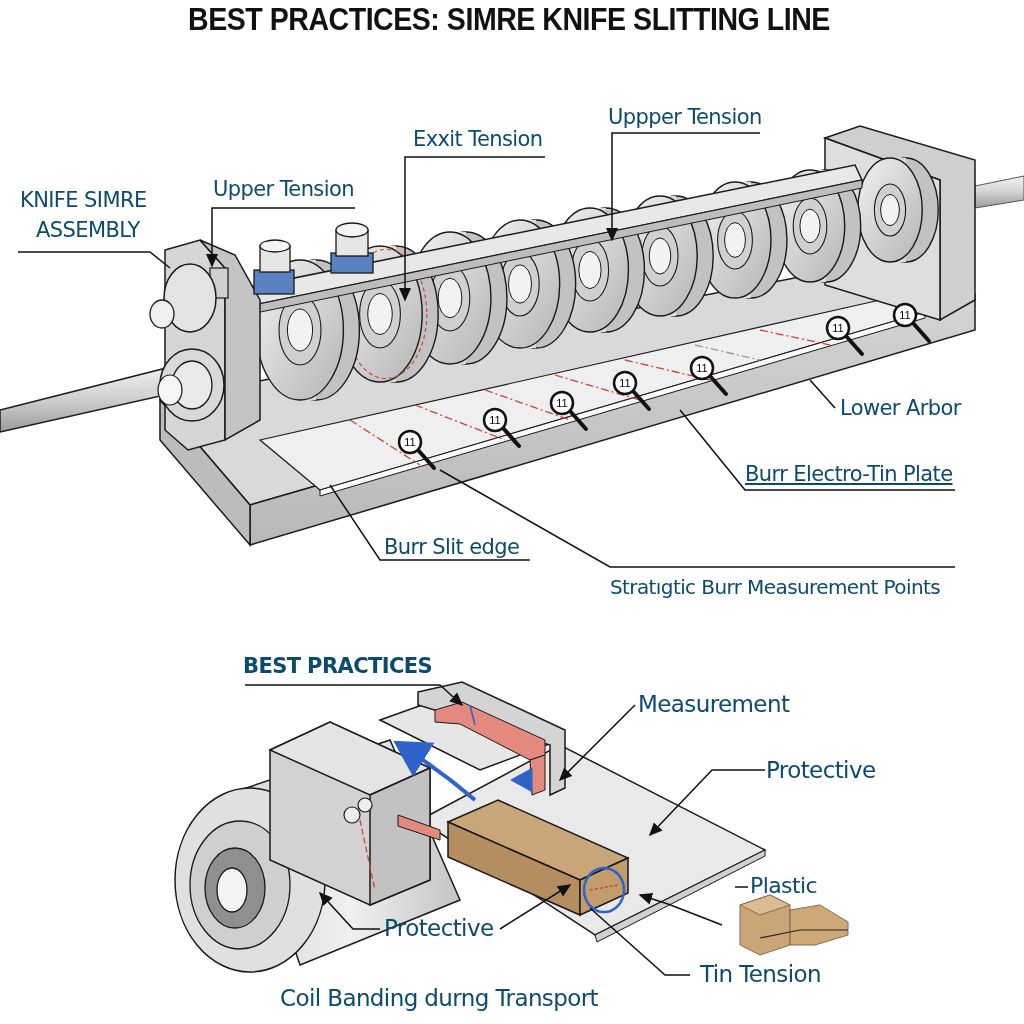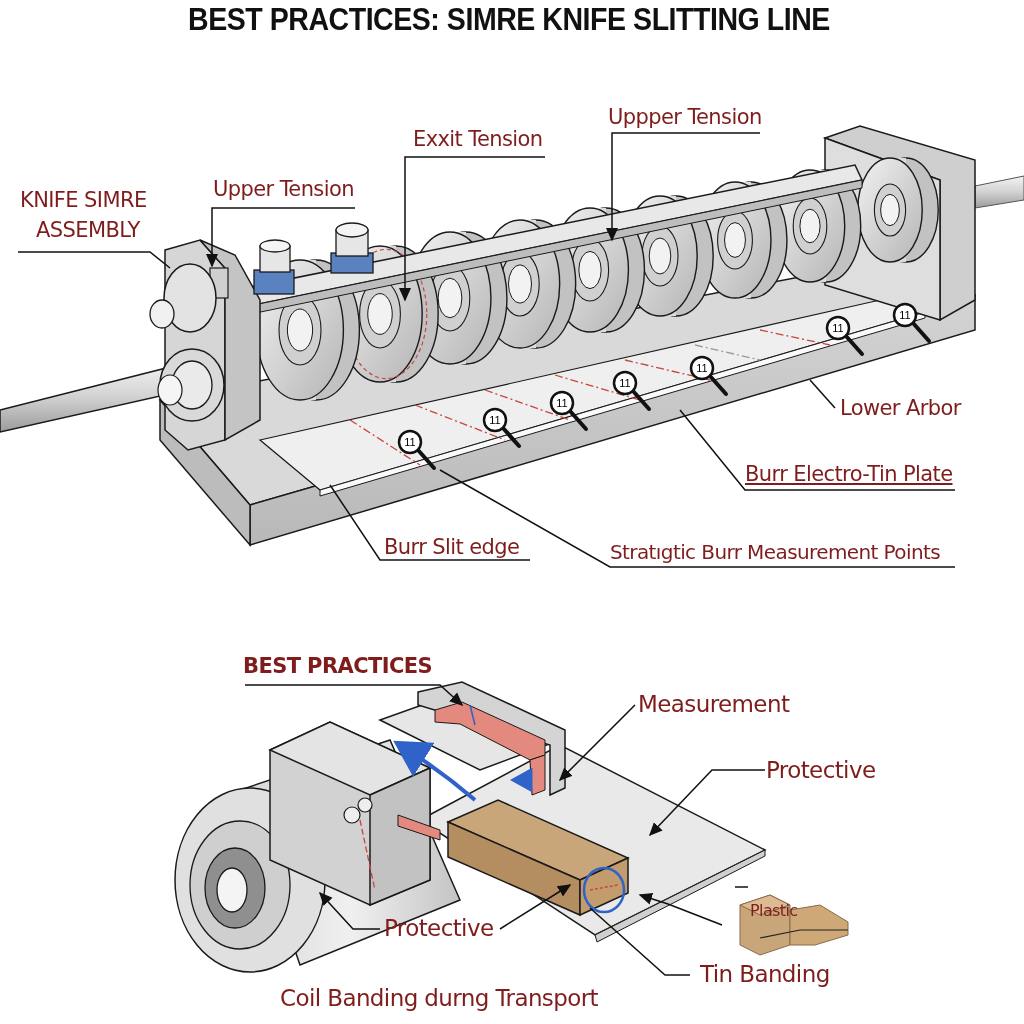--- a/index.html
+++ b/index.html
@@ -1,20 +1,20 @@
 <!DOCTYPE html>
 <html><head>
 <meta charset="utf-8">
 <style>
   html, body { margin: 0; padding: 0; background: #ffffff; }
   body { width: 1024px; height: 1024px; position: relative; overflow: hidden; font-family: "Liberation Sans", "DejaVu Sans", sans-serif; }
   #canvas { position: absolute; left: 0; top: 0; width: 1024px; height: 1024px; }
   .title { position: absolute; left: 0; width: 1024px; top: 2px; text-align: center; font-family: "Liberation Sans", sans-serif; font-weight: bold; font-size: 31px; letter-spacing: -0.5px; color: #111; transform: scaleX(0.92); transform-origin: 474px 0; }
-  .lbl { position: absolute; font-family: "DejaVu Sans", sans-serif; font-size: 21px; color: #7f1d1d; white-space: nowrap; letter-spacing: -0.6px; }
-  .lbl-sm { font-size: 20px; }
+  .lbl { position: absolute; font-family: "DejaVu Sans", sans-serif; font-size: 21px; color: #0c4a6e; white-space: nowrap; letter-spacing: -0.6px; }
+  .lbl-sm { font-size: 20px; margin-top: 35px; }
   .lbl-bold { font-weight: bold; }
 </style>
 </head>
 <body>
 
 <div class="title">BEST PRACTICES: SIMRE KNIFE SLITTING LINE</div>
 
 <svg id="canvas" viewBox="0 0 1024 1024" xmlns="http://www.w3.org/2000/svg">
   <defs>
     <linearGradient id="gShaft" x1="0" y1="0" x2="0" y2="1">
@@ -275,16 +275,16 @@
 <div class="lbl" style="left:413px;top:127px;text-align:center;">Exxit Tension</div>
 <div class="lbl" style="left:608px;top:105px;">Uppper Tension</div>
 <div class="lbl" style="left:840px;top:396px;">Lower Arbor</div>
 <div class="lbl" style="left:745px;top:462px;text-decoration:underline;">Burr Electro-Tin Plate</div>
 <div class="lbl" style="left:384px;top:535px;">Burr Slit edge</div>
 <div class="lbl lbl-sm" style="left:610px;top:540px;">Stratıgtic Burr Measurement Points</div>
 
 <div class="lbl lbl-bold" style="left:243px;top:654px;">BEST PRACTICES</div>
 <div class="lbl" style="left:638px;top:691px;font-size:23px;">Measurement</div>
 <div class="lbl" style="left:766px;top:757px;font-size:23px;">Protective</div>
-<div class="lbl" style="left:750px;top:873px;font-size:16px;margin-top:28px;">Plastic</div>
+<div class="lbl" style="left:750px;top:873px;font-size:22px;">Plastic</div>
 <div class="lbl" style="left:384px;top:915px;font-size:23px;">Protective</div>
-<div class="lbl" style="left:700px;top:961px;font-size:23px;">Tin Banding</div>
+<div class="lbl" style="left:700px;top:961px;font-size:23px;">Tin Tension</div>
 <div class="lbl" style="left:280px;top:985px;font-size:23px;">Coil Banding durng Transport</div>
 
 </body></html>

